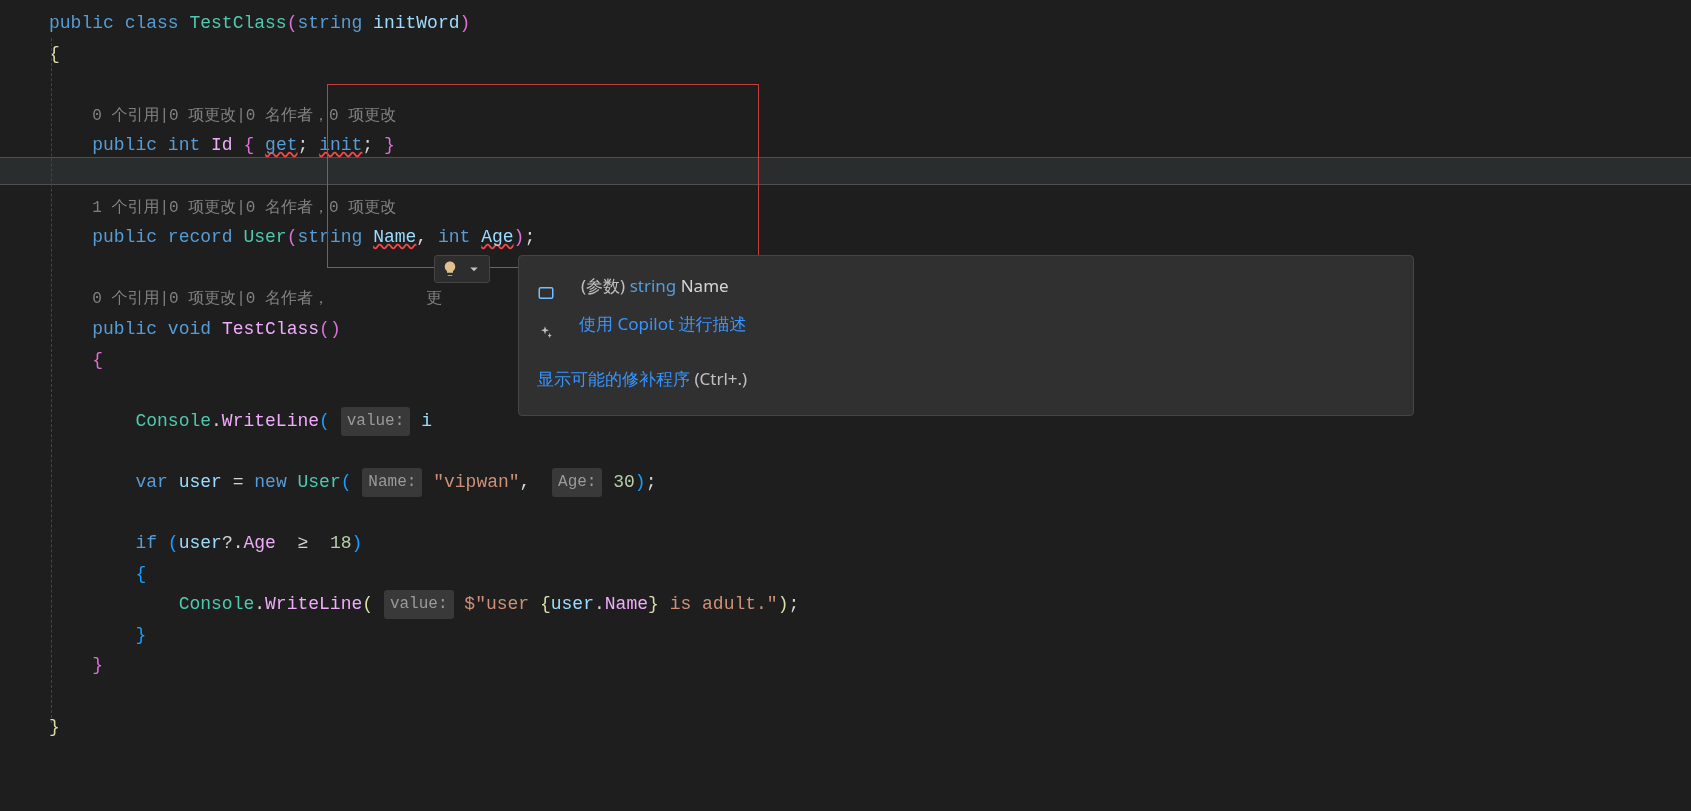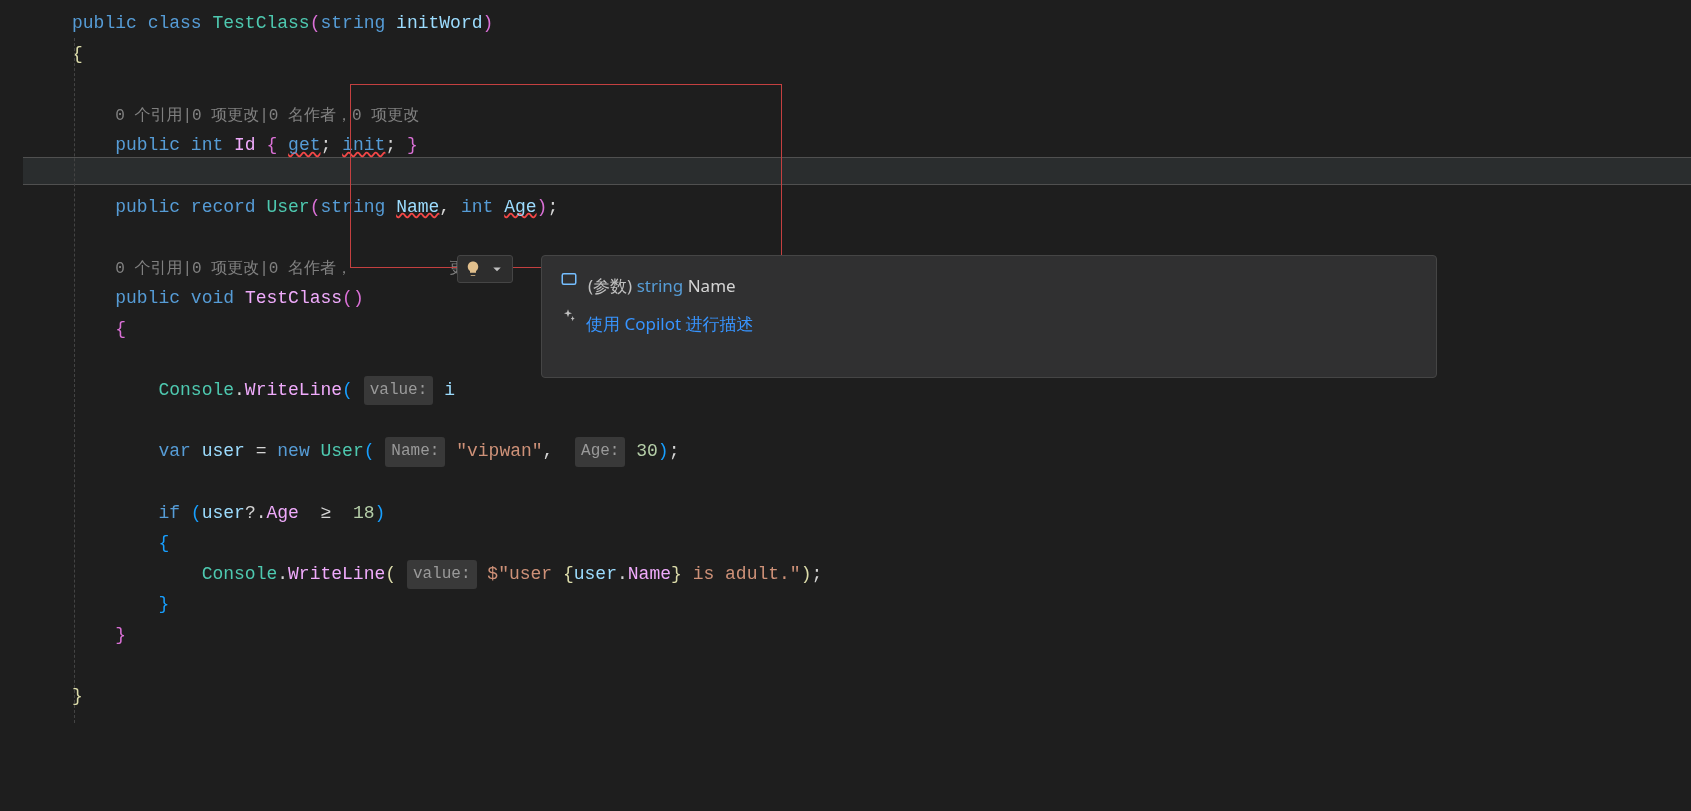--- a/index.html
+++ b/index.html
@@ -10,21 +10,20 @@
     color: #d4d4d4;
     line-height: 1.7;
     overflow: hidden;
     width: 1691px;
     height: 811px;
     position: relative;
   }
   .editor {
     padding: 8px 0 0 9px;
     position: relative;
-    margin-left: 23px;
   }
   .line {
     white-space: pre;
     padding-left: 40px;
     position: relative;
   }
   .guide {
     position: absolute;
     top: 0;
     left: 51px;
@@ -88,21 +87,21 @@
     background: #303031;
     border: 1px solid #454545;
     border-radius: 4px;
     padding: 14px 18px;
     width: 896px;
     z-index: 30;
     font-size: 17px;
     line-height: 1.9;
     font-family: -apple-system, "Segoe UI", system-ui, sans-serif;
   }
-  .tooltip .row { display: flex; align-items: flex-start; gap: 10px; margin-bottom: 6px; }
+  .tooltip .row { display: flex; align-items: flex-end; gap: 26px; margin-bottom: 6px; }
   .tt-type { color: #569cd6; }
   .tt-ident { color: #d4d4d4; }
   .tt-label { color: #c0c0c0; }
   .tt-link { color: #3794ff; cursor: pointer; }
   .tt-err { color: #d4d4d4; }
   .tt-key { color: #c0c0c0; }
   .sparkle {
     width: 16px; height: 16px; display: inline-block;
   }
 </style>
@@ -118,20 +117,21 @@
   <div class="line"><span class="brace1">{</span></div>
 
   <div class="line"> </div>
 
   <div class="line">    <span class="codelens">0 个引用|0 项更改|0 名作者，0 项更改</span></div>
 
   <div class="line">    <span class="kw">public</span> <span class="kw">int</span> <span class="ident">Id</span> <span class="brace2">{</span> <span class="kw err">get</span><span class="punct">;</span> <span class="kw err">init</span><span class="punct">;</span> <span class="brace2">}</span></div>
 
   <div class="line"> </div>
 
+  <div class="line">    <span class="codelens">1 个引用|0 项更改|0 名作者，0 项更改</span></div>
 
   <div class="line">    <span class="kw">public</span> <span class="kw">record</span> <span class="type">User</span><span class="paren">(</span><span class="kw">string</span> <span class="var err">Name</span><span class="punct">,</span> <span class="kw">int</span> <span class="var err">Age</span><span class="paren">)</span><span class="punct">;</span></div>
 
   <div class="line"> </div>
 
   <div class="line" style="position:relative;z-index:1;">    <span class="codelens">0 个引用|0 项更改|0 名作者，</span>         <span class="codelens">更</span></div>
 
   <div class="line">    <span class="kw">public</span> <span class="kw">void</span> <span class="ident">TestClass</span><span class="paren">(</span><span class="paren">)</span></div>
   <div class="line">    <span class="brace2">{</span></div>
 
@@ -180,15 +180,18 @@
       </span>
     </div>
     <div class="row">
       <svg class="sparkle" viewBox="0 0 24 24">
           <path fill="#c0c0c0" d="M12 2l1.5 4.5L18 8l-4.5 1.5L12 14l-1.5-4.5L6 8l4.5-1.5L12 2zm7 10l.9 2.6L22 16l-2.1.9L19 20l-.9-3.1L16 16l2.1-1.4L19 12z"></path>
         </svg>
       <span class="tt-link">使用 Copilot 进行描述</span>
     </div>
     <div style="height:10px;"></div>
     <div style="height:6px;"></div>
+    <div class="row">
+      <span><span class="tt-link">显示可能的修补程序</span><span class="tt-key"> (Ctrl+.)</span></span>
+    </div>
   </div>
 
 </div>
 
 </body></html>

